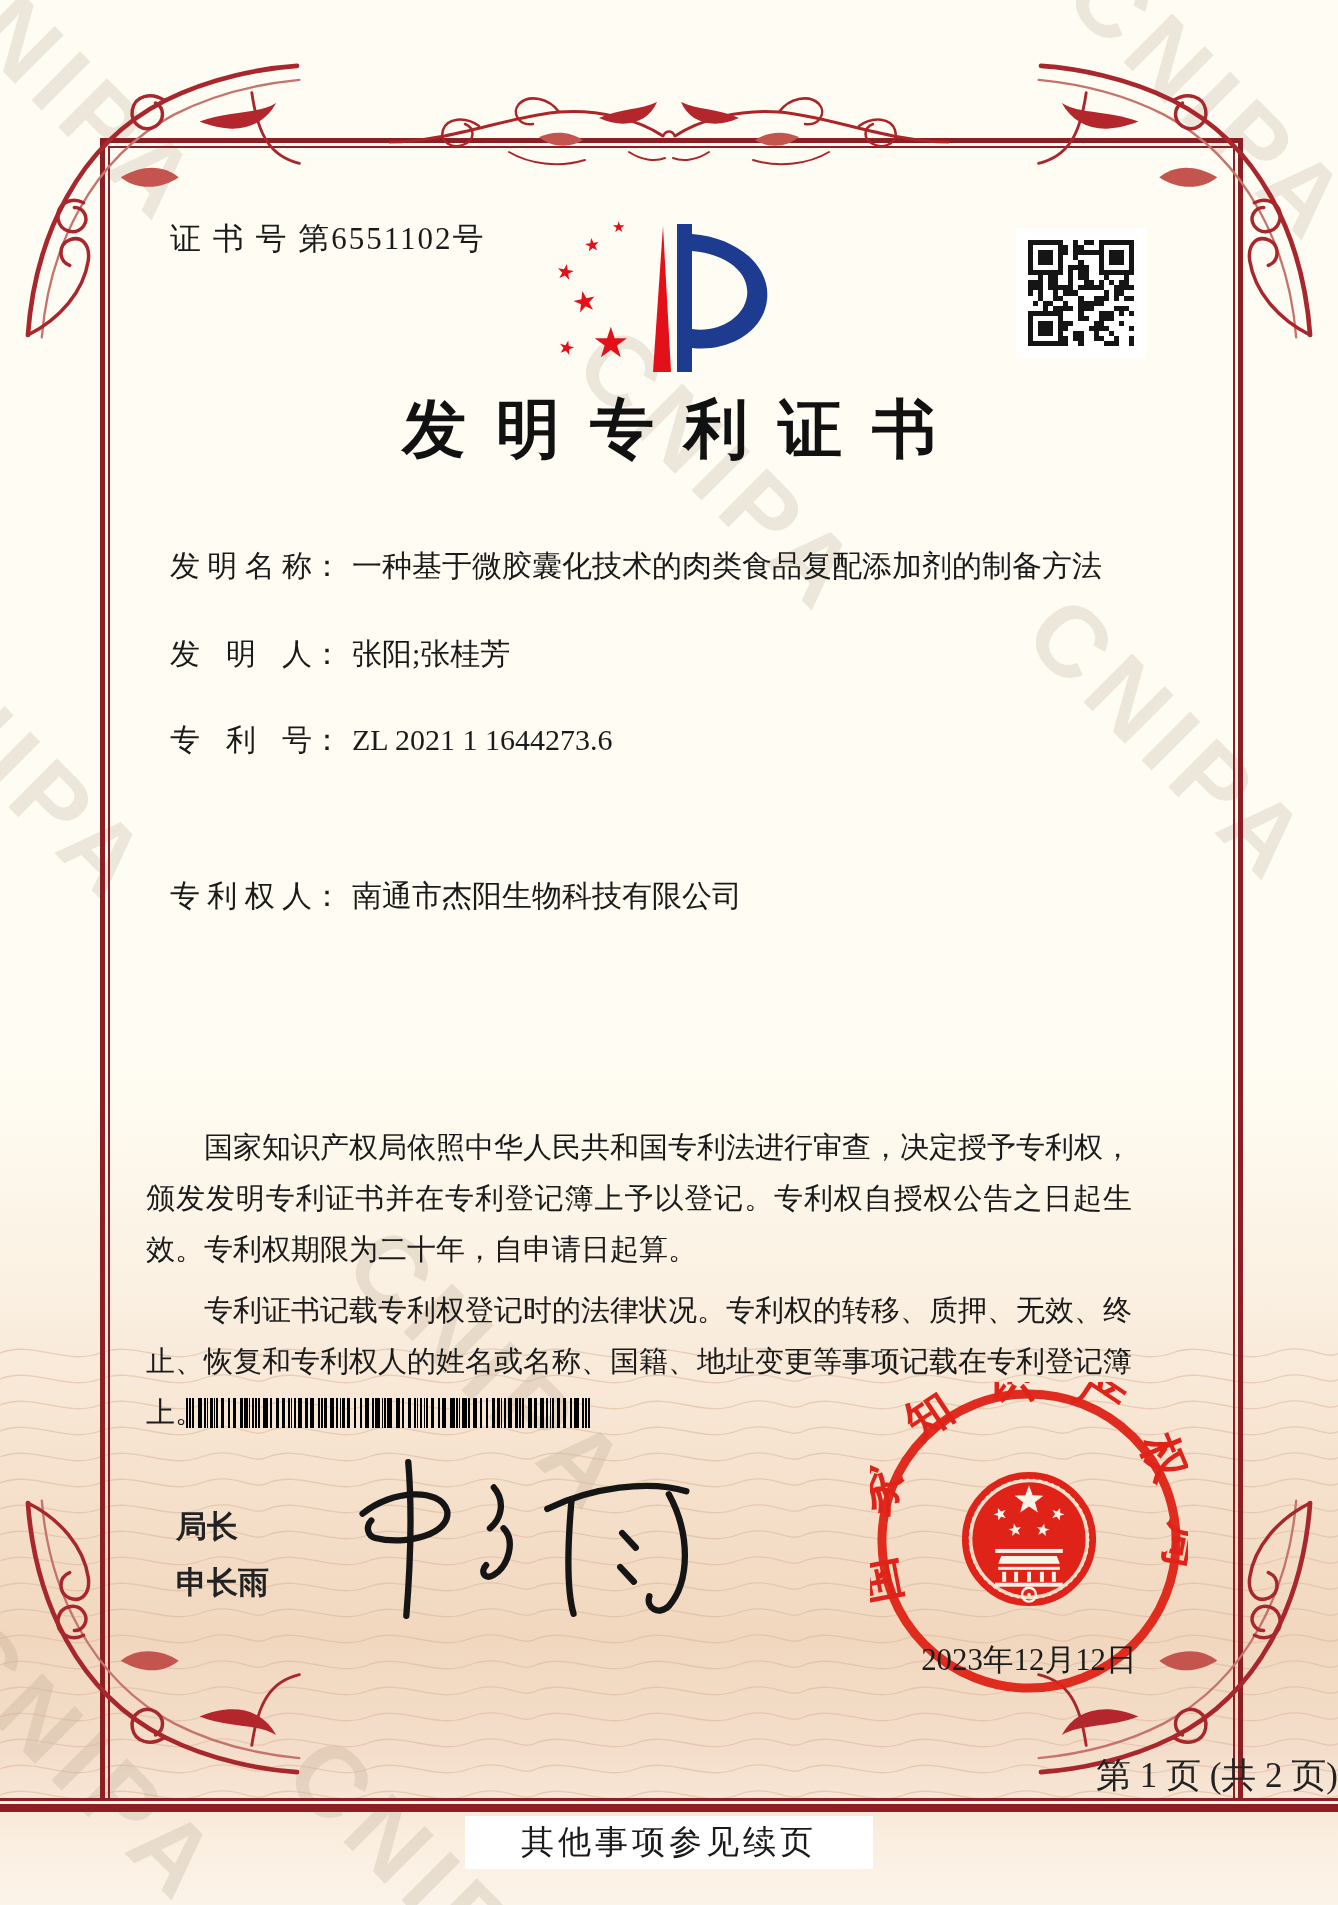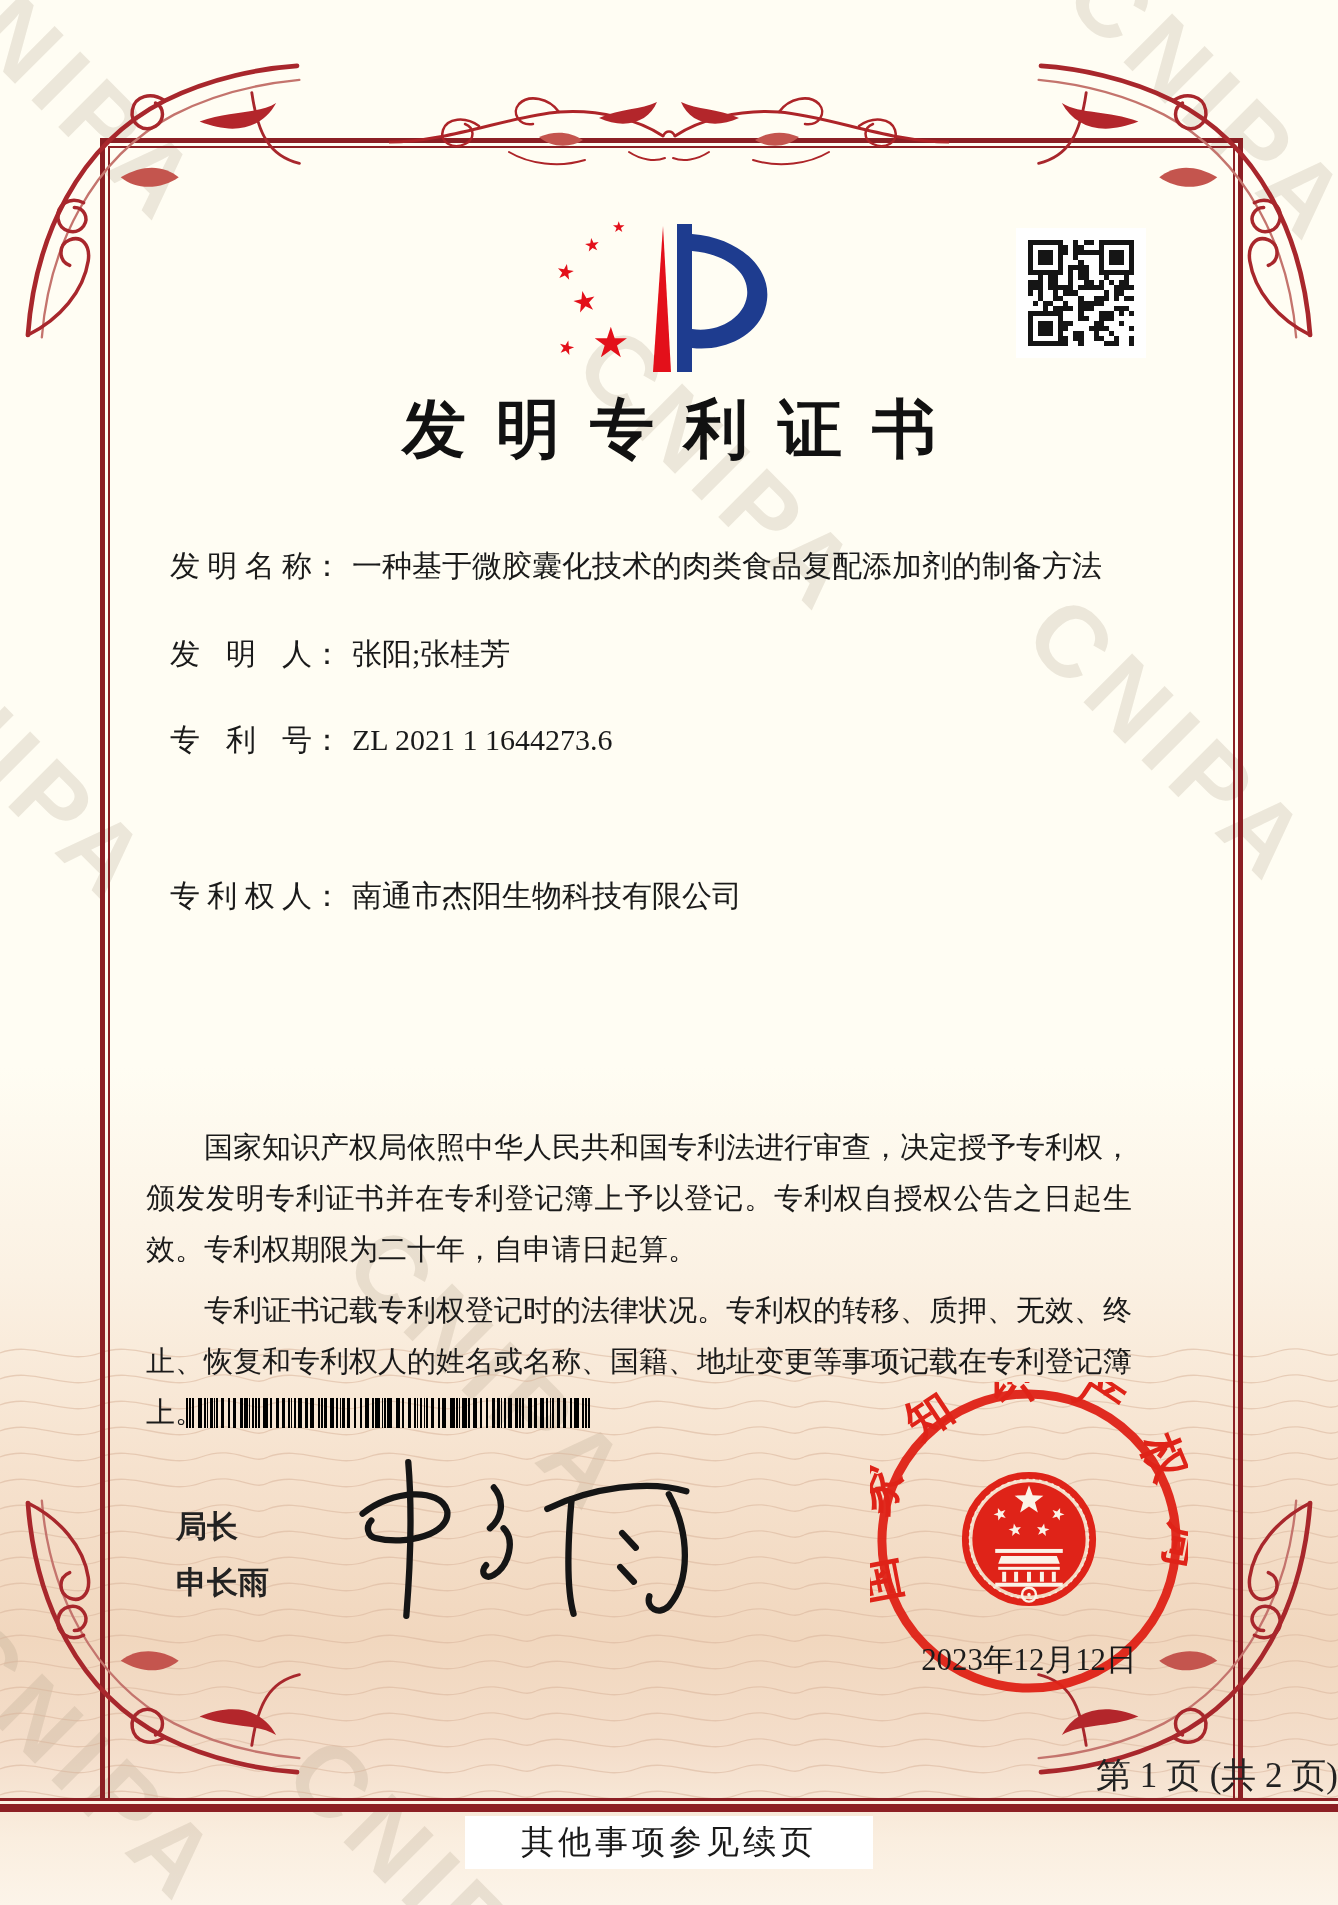--- a/index.html
+++ b/index.html
@@ -154,20 +154,21 @@
       <path d="M90,44 C76,34 58,36 54,48 C50,60 64,68 76,62 C86,57 86,46 76,42" stroke-width="2.5"></path>
       <path d="M170,30 C160,16 140,12 130,22 C122,31 130,44 144,42" stroke-width="2.5"></path>
       <path d="M120,70 C140,82 170,86 196,78" stroke-width="2"></path>
       <path d="M240,70 C252,78 266,80 276,76" stroke-width="2"></path>
       <path d="M210,36 C232,26 252,28 268,20 C260,40 236,48 210,36 Z" fill="#B3262B" stroke="none"></path>
       <path d="M150,55 C166,48 182,50 194,58 C182,66 162,66 150,55 Z" fill="#C4554E" stroke="none"></path>
     </g>
     <path d="M274,54 C277,48 283,48 286,54" fill="none" stroke="#AD2428" stroke-width="2.5"></path>
   </svg>
 
+  <div class="cert-no">证 书 号 第6551102号</div>
 
   <div class="logo">
     <svg width="224" height="150" viewBox="0 0 224 150">
       <polygon points="107,4 115,150 97,150" fill="#E3101A"></polygon>
       <path d="M121,2 L136,2 L136,150 L121,150 Z" fill="#1E3C8F"></path>
       <path d="M136,12 C184,16 215,46 211,78 C207,112 170,130 136,126 L136,107 C162,111 188,96 191,74 C194,50 170,32 136,29 Z" fill="#1E3C8F"></path>
     </svg>
     <span class="lg-star" style="left:36px;top:100px;font-size:42px">★</span>
     <span class="lg-star" style="left:16px;top:66px;font-size:28px;transform:rotate(-12deg)">★</span>
     <span class="lg-star" style="left:0px;top:40px;font-size:21px;transform:rotate(10deg)">★</span>

